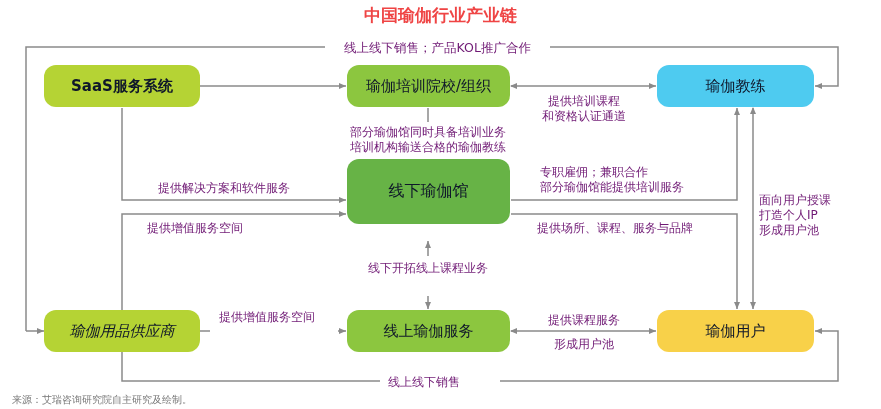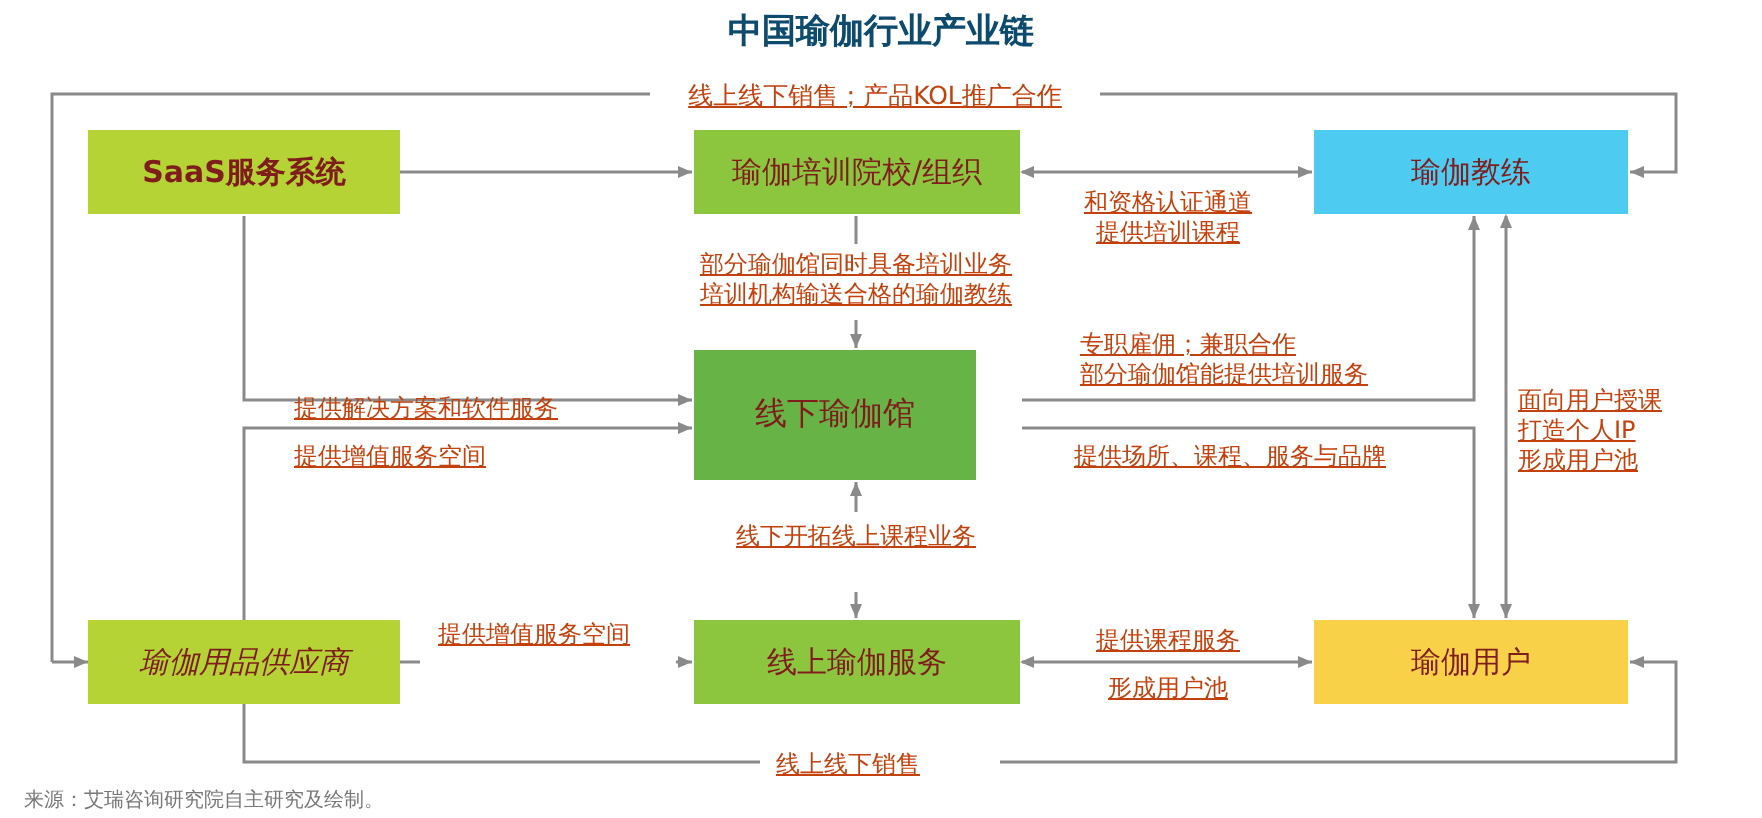--- a/index.html
+++ b/index.html
@@ -1,24 +1,24 @@
 <!DOCTYPE html>
 <html><head>
 <meta charset="utf-8">
 <style>
   html, body { margin: 0; padding: 0; background: #ffffff; }
   body { width: 881px; height: 409px; position: relative; overflow: hidden;
          font-family: "DejaVu Sans", "Liberation Sans", sans-serif; }
   .title { position: absolute; left: 0; width: 881px; top: 4px; text-align: center;
-           font-size: 17px; font-weight: bold; color: #0c4a6e; }
+           font-size: 17px; font-weight: bold; color: #ef4444; }
   svg.lines { position: absolute; left: 0; top: 0; }
-  .node { position: absolute; border-radius: 0; color: #7f1d1d;
+  .node { position: absolute; border-radius: 12px; color: #0f172a;
           display: flex; align-items: center; justify-content: center;
           font-size: 15px; white-space: nowrap; }
-  .lbl { position: absolute; font-size: 12px; color: #c2410c; line-height: 15px; white-space: nowrap; text-decoration: underline; }
+  .lbl { position: absolute; font-size: 12px; color: #701a75; line-height: 15px; white-space: nowrap; }
   .center { text-align: center; }
   .source { position: absolute; left: 12px; top: 393px; font-size: 10px; color: #777777; }
 </style>
 </head>
 <body>
 
 <div class="title">中国瑜伽行业产业链</div>
 
 <svg class="lines" width="881" height="409">
   <defs>
@@ -67,53 +67,53 @@
 
 <div class="node" style="left:44px;top:65px;width:156px;height:42px;background:#b5d334;font-weight:bold;">
     <span>SaaS服务系统</span>
   </div>
 <div class="node" style="left:347px;top:65px;width:163px;height:42px;background:#8cc63f;">
     <span>瑜伽培训院校/组织</span>
   </div>
 <div class="node" style="left:657px;top:65px;width:157px;height:42px;background:#4ecbf0;">
     <span>瑜伽教练</span>
   </div>
-<div class="node" style="left:347px;top:175px;width:141px;height:65px;background:#67b346;font-size:16px;">
+<div class="node" style="left:347px;top:159px;width:163px;height:65px;background:#67b346;font-size:16px;">
     <span>线下瑜伽馆</span>
   </div>
 <div class="node" style="left:44px;top:310px;width:156px;height:42px;background:#b5d334;font-style:italic;">
     <span>瑜伽用品供应商</span>
   </div>
 <div class="node" style="left:347px;top:310px;width:163px;height:42px;background:#8cc63f;text-align:right;">
     <span>线上瑜伽服务</span>
   </div>
 <div class="node" style="left:657px;top:310px;width:157px;height:42px;background:#f8d149;">
     <span>瑜伽用户</span>
   </div>
 
 <div class="lbl center" style="left:325px;top:40px;width:225px;font-size:12.5px;">线上线下销售；产品KOL推广合作</div>
 
 <div class="lbl center" style="left:520px;top:94px;width:128px;">
+  <div>提供培训课程</div>
   <div>和资格认证通道</div>
-  <div>提供培训课程</div>
 </div>
 
 <div class="lbl center" style="left:330px;top:125px;width:196px;">
   <div>部分瑜伽馆同时具备培训业务</div>
   <div>培训机构输送合格的瑜伽教练</div>
 </div>
 
 <div class="lbl" style="left:540px;top:165px;">
   <div>专职雇佣；兼职合作</div>
   <div>部分瑜伽馆能提供培训服务</div>
 </div>
 
 <div class="lbl" style="left:537px;top:221px;">提供场所、课程、服务与品牌</div>
 
-<div class="lbl" style="left:147px;top:181px;margin-top:16px;">提供解决方案和软件服务</div>
+<div class="lbl" style="left:158px;top:181px;">提供解决方案和软件服务</div>
 <div class="lbl" style="left:147px;top:221px;">提供增值服务空间</div>
 
 <div class="lbl" style="left:759px;top:193px;">
   <div>面向用户授课</div>
   <div>打造个人IP</div>
   <div>形成用户池</div>
 </div>
 
 <div class="lbl center" style="left:350px;top:261px;width:156px;">
   <div>线下开拓线上课程业务</div>

